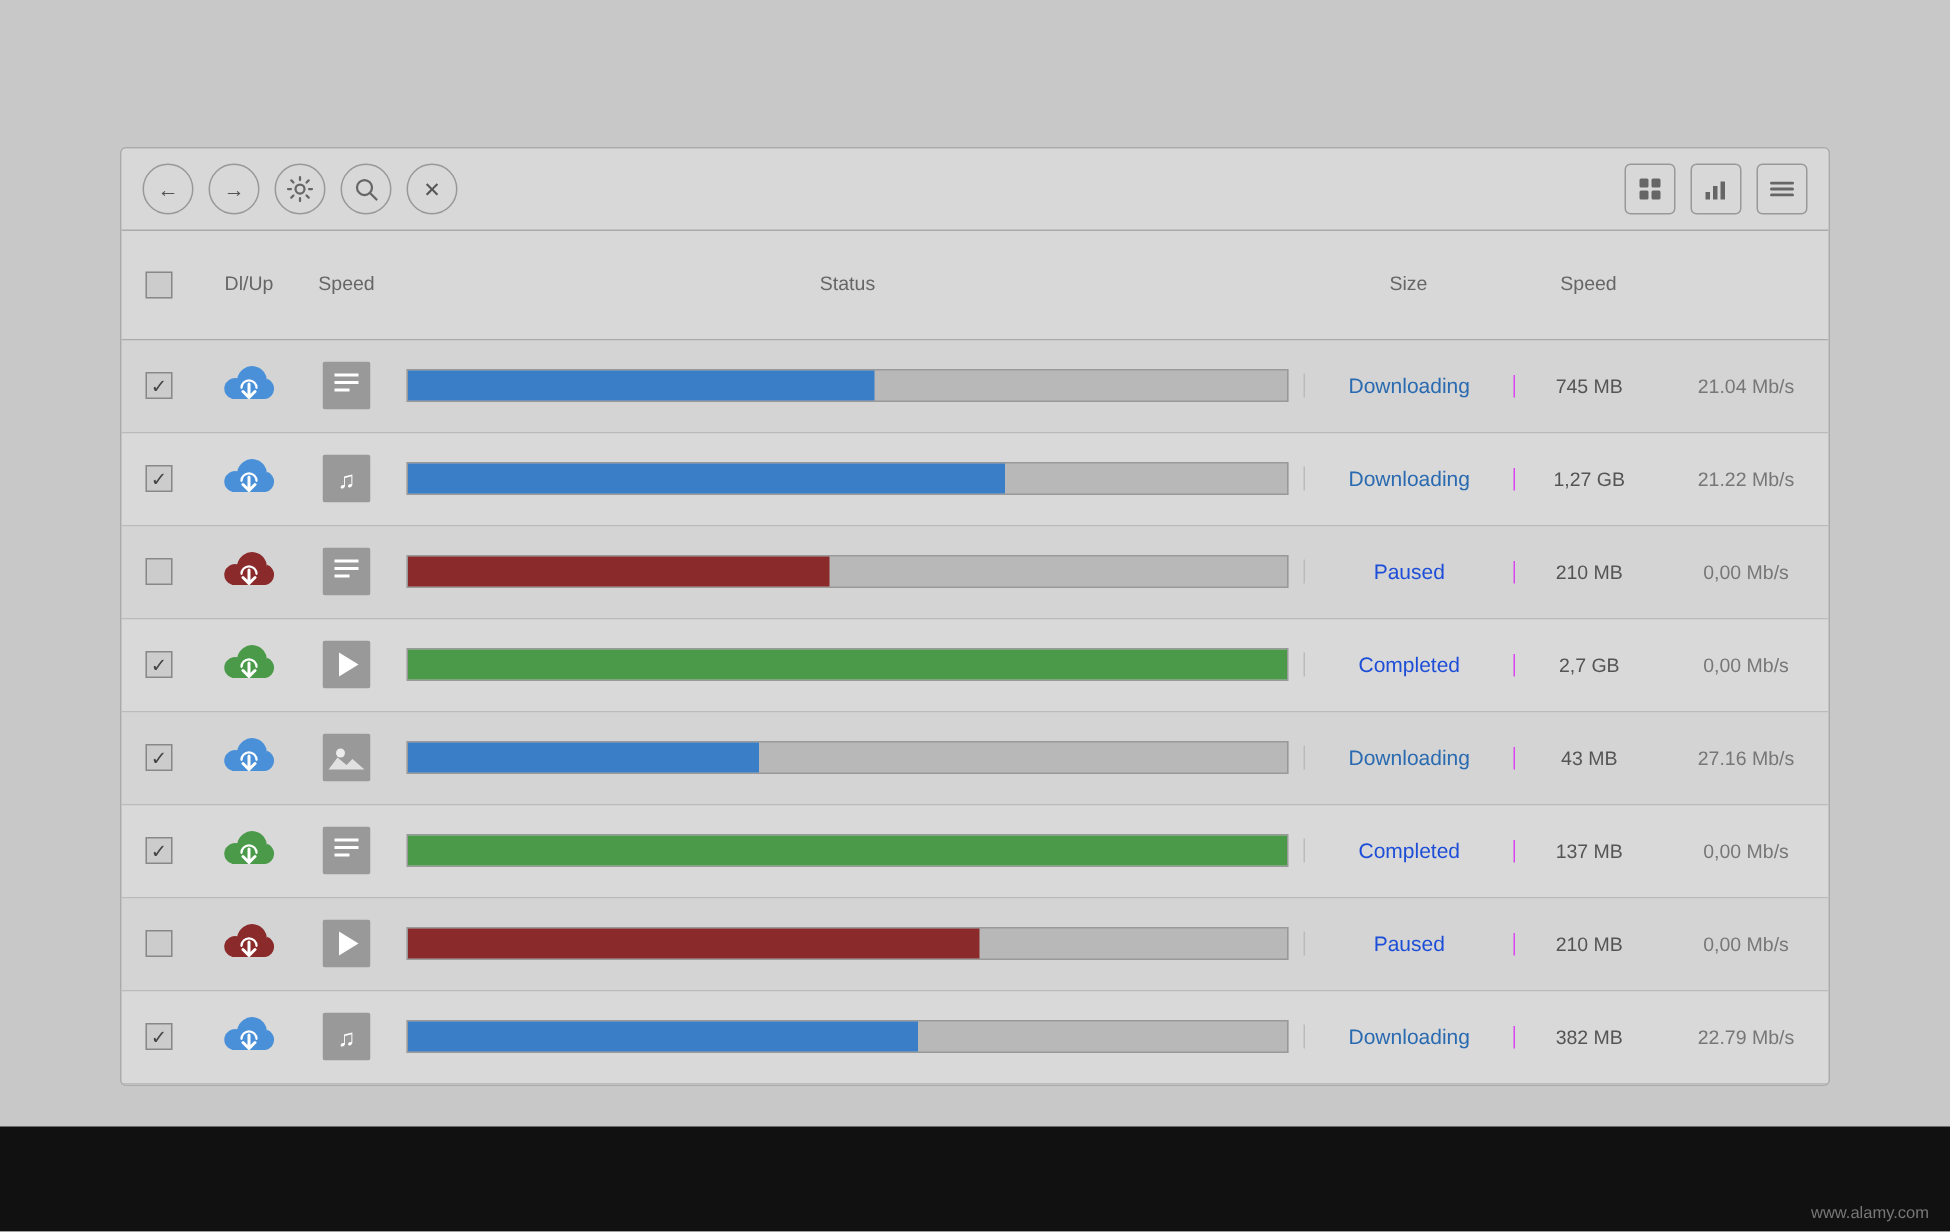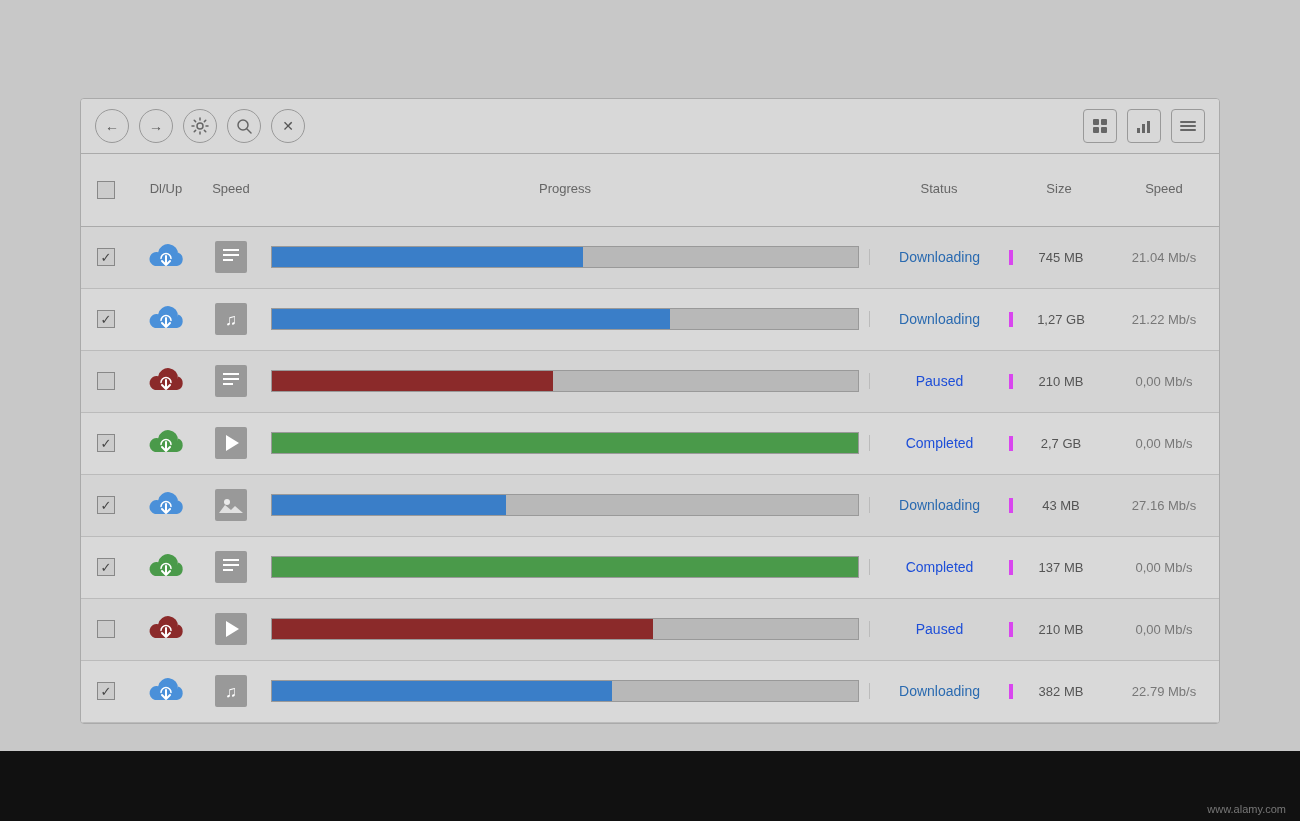--- a/index.html
+++ b/index.html
@@ -128,21 +128,21 @@
     .status-cell {
       border-left: 1px solid #bbb;
       font-size: 14px;
       font-weight: 500;
       padding: 0 8px;
     }
     .status-downloading { color: #2a6ab0; }
     .status-completed { color: #1d4ed8; }
     .status-paused { color: #1d4ed8; }
     .size-cell {
-      border-left: 4px solid #d946ef;
+      border-left: 1px solid #d946ef;
       font-size: 13px;
       color: #555;
       text-align: left;
       padding: 0 6px;
     }
     .speed-cell {
       font-size: 13px;
       color: #777;
       text-align: left;
       padding: 0 6px;
@@ -200,21 +200,20 @@
     </div>
 
     <div class="table-container">
 
       <div class="table-header">
         <div class="table-header-cell cell">
           <div style="width:18px;height:18px;border:1.5px solid #888;background:#ccc;"></div>
         </div>
         <div class="table-header-cell">Dl/Up</div>
         <div class="table-header-cell">Speed</div>
-        <div class="table-header-cell">Progress</div>
         <div class="table-header-cell">Status</div>
         <div class="table-header-cell">Size</div>
         <div class="table-header-cell">Speed</div>
       </div>
 
       <div id="table-body">
           <div class="table-row">
     <div class="cell">
       <div class="checkbox checked">
                 <span class="checkmark">✓</span>

